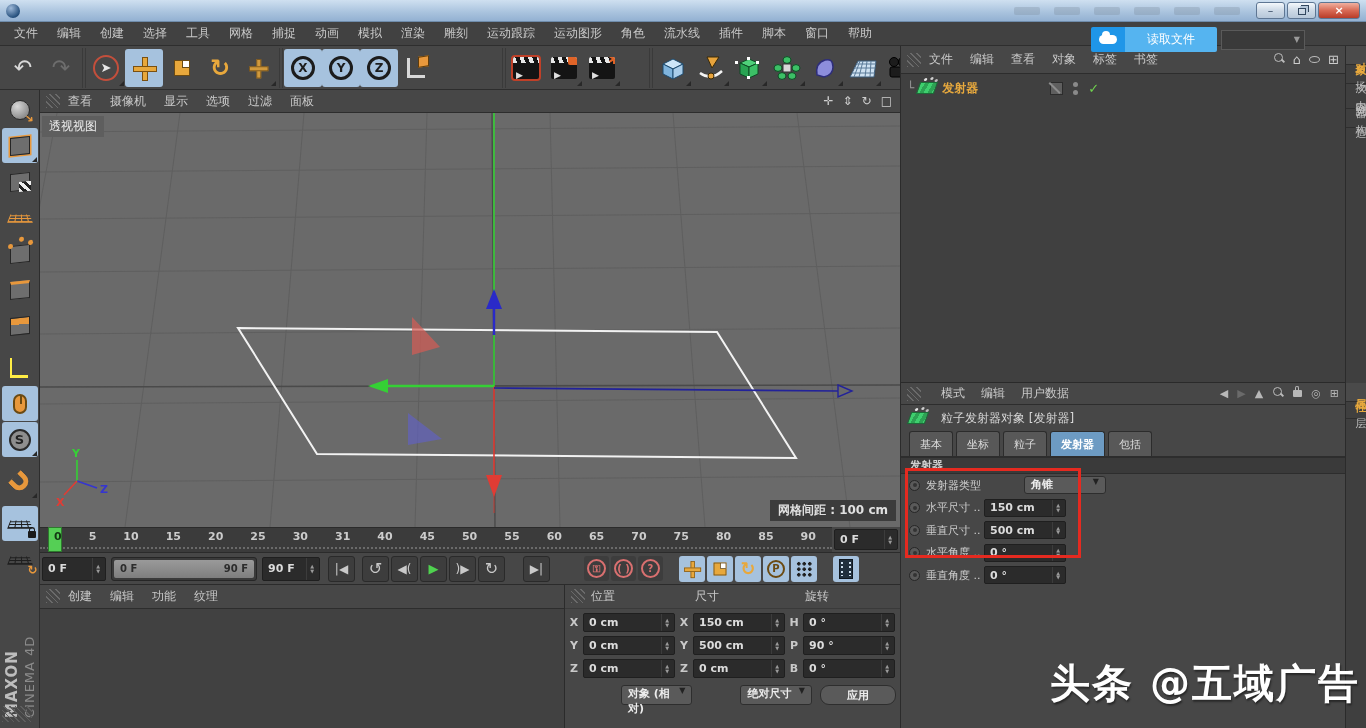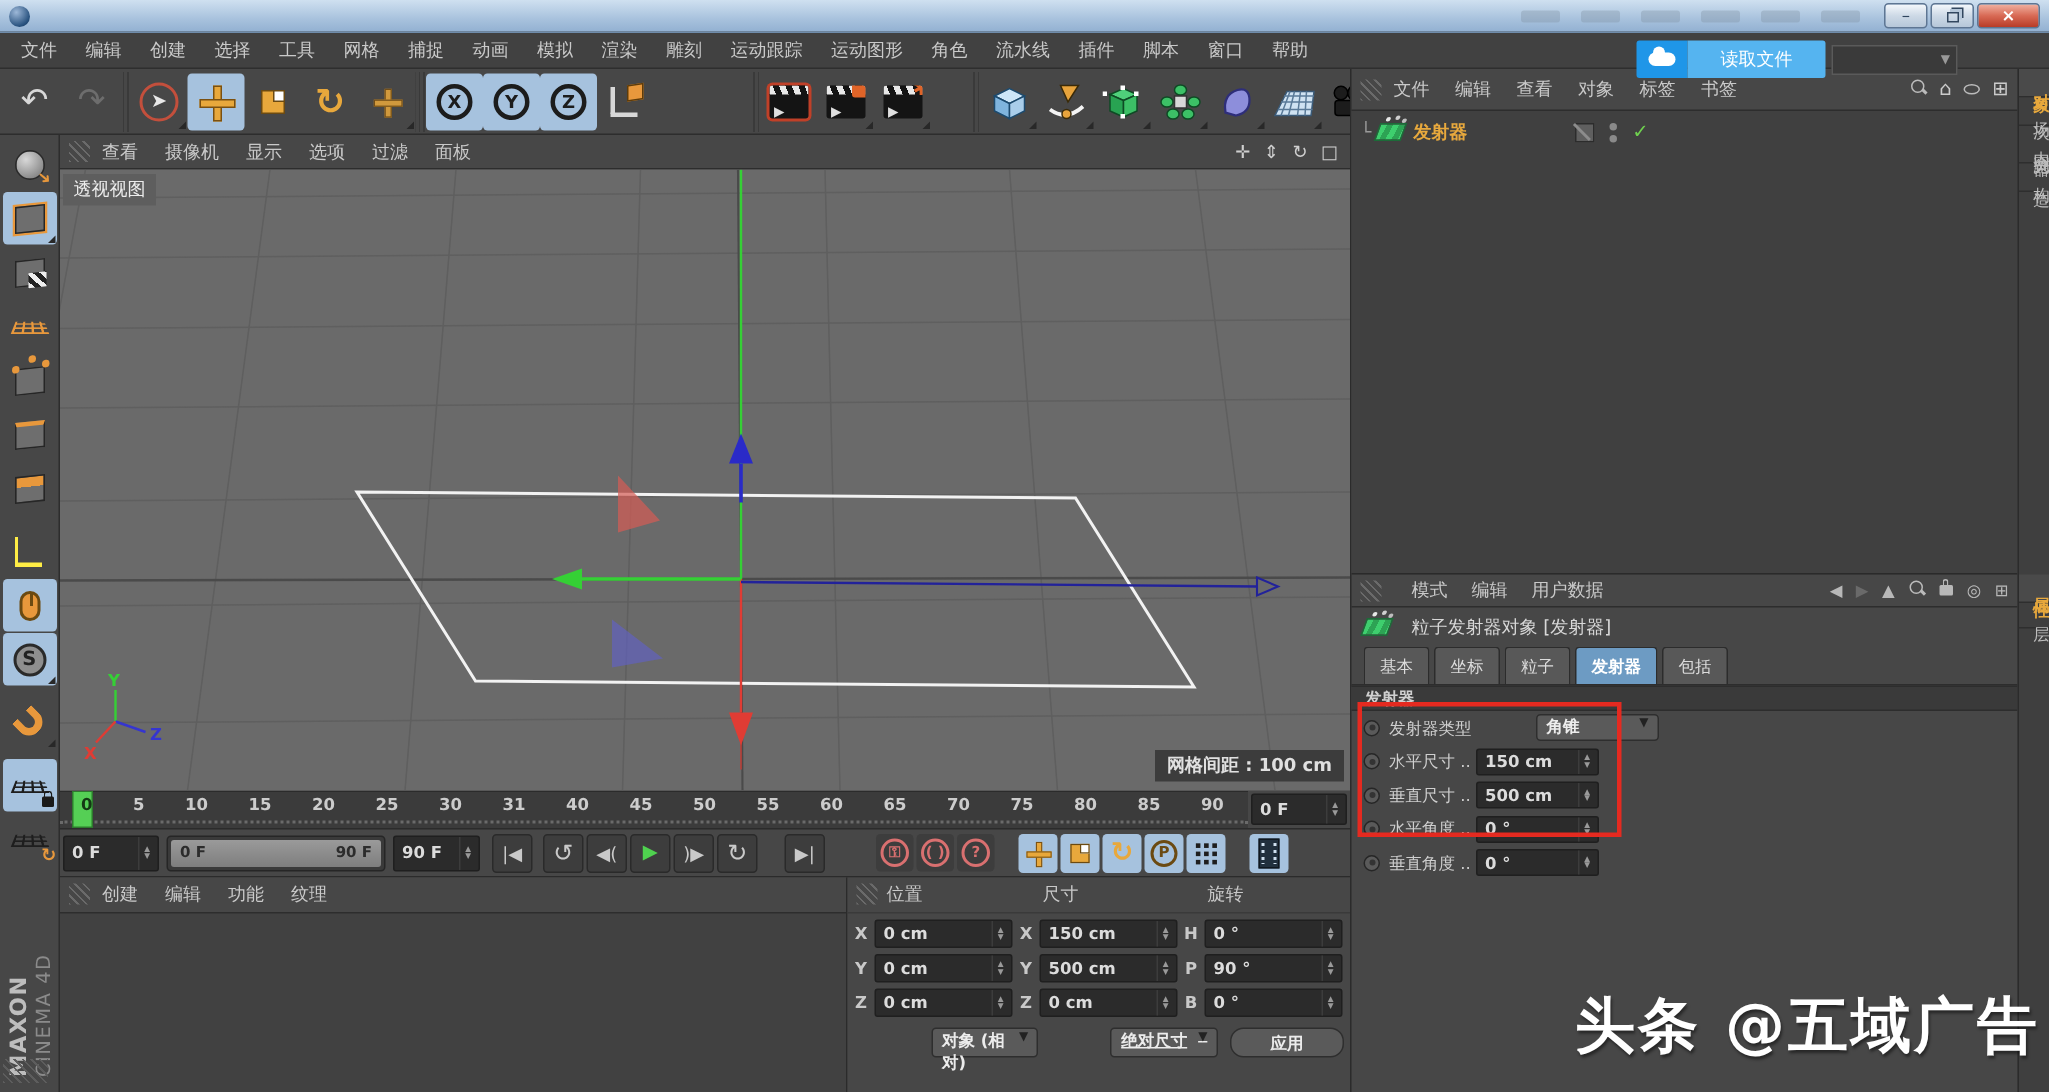--- a/index.html
+++ b/index.html
@@ -680,21 +680,21 @@
             <span>▲</span>
             <span>▼</span>
           </span>
         </div>
     </div>
     <div class="cbot">
       <div class="drop" style="width:90px;height:20px;">
           <span>对象 (相对)</span>
           <span class="caret">▼</span>
         </div>
-      <div class="drop" style="width:90px;height:20px;text-decoration:underline;">
+      <div class="drop" style="width:90px;height:20px;">
           <span>绝对尺寸</span>
           <span class="caret">▼</span>
         </div>
       <div class="apply-btn" style="width:100px;height:20px;">
           <span>应用</span>
         </div>
     </div>
   </div>
 
   <div class="rpanel">

